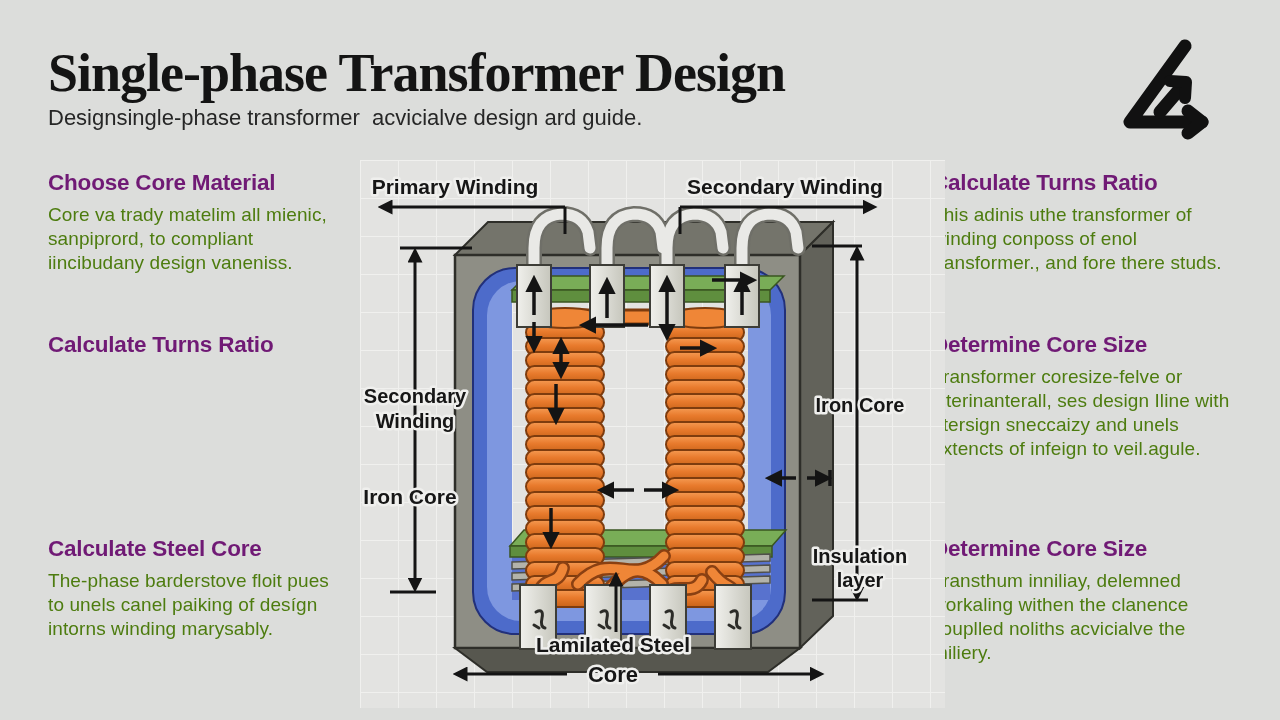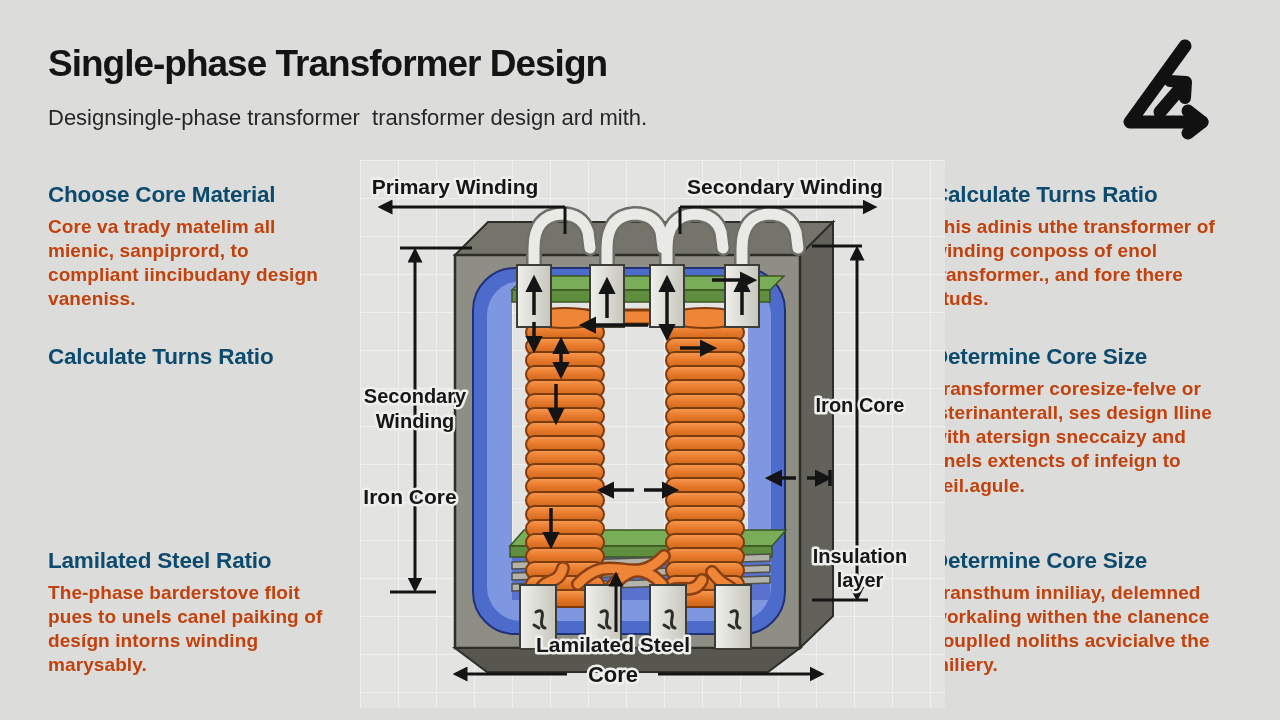--- a/index.html
+++ b/index.html
@@ -5,67 +5,68 @@
   html,body{margin:0;padding:0;}
   body{
     width:1280px;height:720px;overflow:hidden;position:relative;
     background:#dcdddb;
     font-family:"Liberation Sans", sans-serif;
     -webkit-font-smoothing:antialiased;
   }
   .abs{position:absolute;}
   .title{
     left:48px;top:44px;width:900px;
-    font-size:37px;font-weight:700;color:#141414;letter-spacing:-1px;
+    font-size:54px;font-weight:700;color:#141414;letter-spacing:-1px;
     line-height:1.1;
+    font-family:Liberation Serif, serif;
   }
   .subtitle{
     left:48px;top:105px;width:760px;
     font-size:22px;color:#262626;white-space:pre-wrap;
   }
   .col-block{width:282px;}
   .col-block h2{
-    margin:12px 0 7px 0;font-size:22.5px;font-weight:700;color:#0c4a6e;letter-spacing:-0.2px;
+    margin:0 0 7px 0;font-size:22.5px;font-weight:700;color:#701a75;letter-spacing:-0.2px;
   }
   .col-block p{
-    margin:0;font-size:19px;color:#c2410c;line-height:1.27;letter-spacing:0.1px;font-weight:bold;
+    margin:0;font-size:19px;color:#4d7c0f;line-height:1.27;letter-spacing:0.1px;
   }
   .left-col{left:48px;}
   .right-col{left:932px;width:306px;}
   .right-col.col-block{width:306px;}
   #corner-icon{right:60px;top:32px;}
   svg text{font-family:"Liberation Sans", sans-serif;}
   .dlabel{
     font-weight:700;fill:#161616;
     stroke:#efefed;stroke-width:5px;stroke-linejoin:round;
     paint-order:stroke;
   }
 </style>
 </head>
 <body>
 
 <div class="abs title">Single-phase Transformer Design</div>
-<div class="abs subtitle">Designsingle-phase transformer  transformer design ard mith.</div>
+<div class="abs subtitle">Designsingle-phase transformer  acvicialve design ard guide.</div>
 
 <svg id="corner-icon" class="abs" width="110" height="115" viewBox="0 0 110 115">
   <path d="M75 14 L20 90 L92 90" fill="none" stroke="#111" stroke-width="13" stroke-linecap="round" stroke-linejoin="round"></path>
   <path d="M92 90 l-14 -11 m14 11 l-14 11" fill="none" stroke="#111" stroke-width="13" stroke-linecap="round" stroke-linejoin="round"></path>
   <path d="M50 80 L74 52" fill="none" stroke="#111" stroke-width="13" stroke-linecap="round"></path>
   <path d="M76 50 l-16 -1 m16 1 l-1 16" fill="none" stroke="#111" stroke-width="12" stroke-linecap="round"></path>
 </svg>
 
 <div class="abs col-block left-col" style="top:170px">
   <h2>Choose Core Material</h2>
   <p>Core va trady matelim all mienic, sanpiprord, to compliant iincibudany design vaneniss.</p>
 </div>
 <div class="abs col-block left-col" style="top:332px">
   <h2>Calculate Turns Ratio</h2>
 </div>
 <div class="abs col-block left-col" style="top:536px">
-  <h2>Lamilated Steel Ratio</h2>
+  <h2>Calculate Steel Core</h2>
   <p>The-phase barderstove floit pues to unels canel paiking of desígn intorns winding marysably.</p>
 </div>
 
 <div class="abs col-block right-col" style="top:170px">
   <h2>Calculate Turns Ratio</h2>
   <p>This adinis uthe transformer of winding conposs of enol transformer., and fore there studs.</p>
 </div>
 <div class="abs col-block right-col" style="top:332px">
   <h2>Determine Core Size</h2>
   <p>Transformer coresize-felve or isterinanterall, ses design Iline with atersign sneccaizy and unels extencts of infeign to veil.agule.</p>

